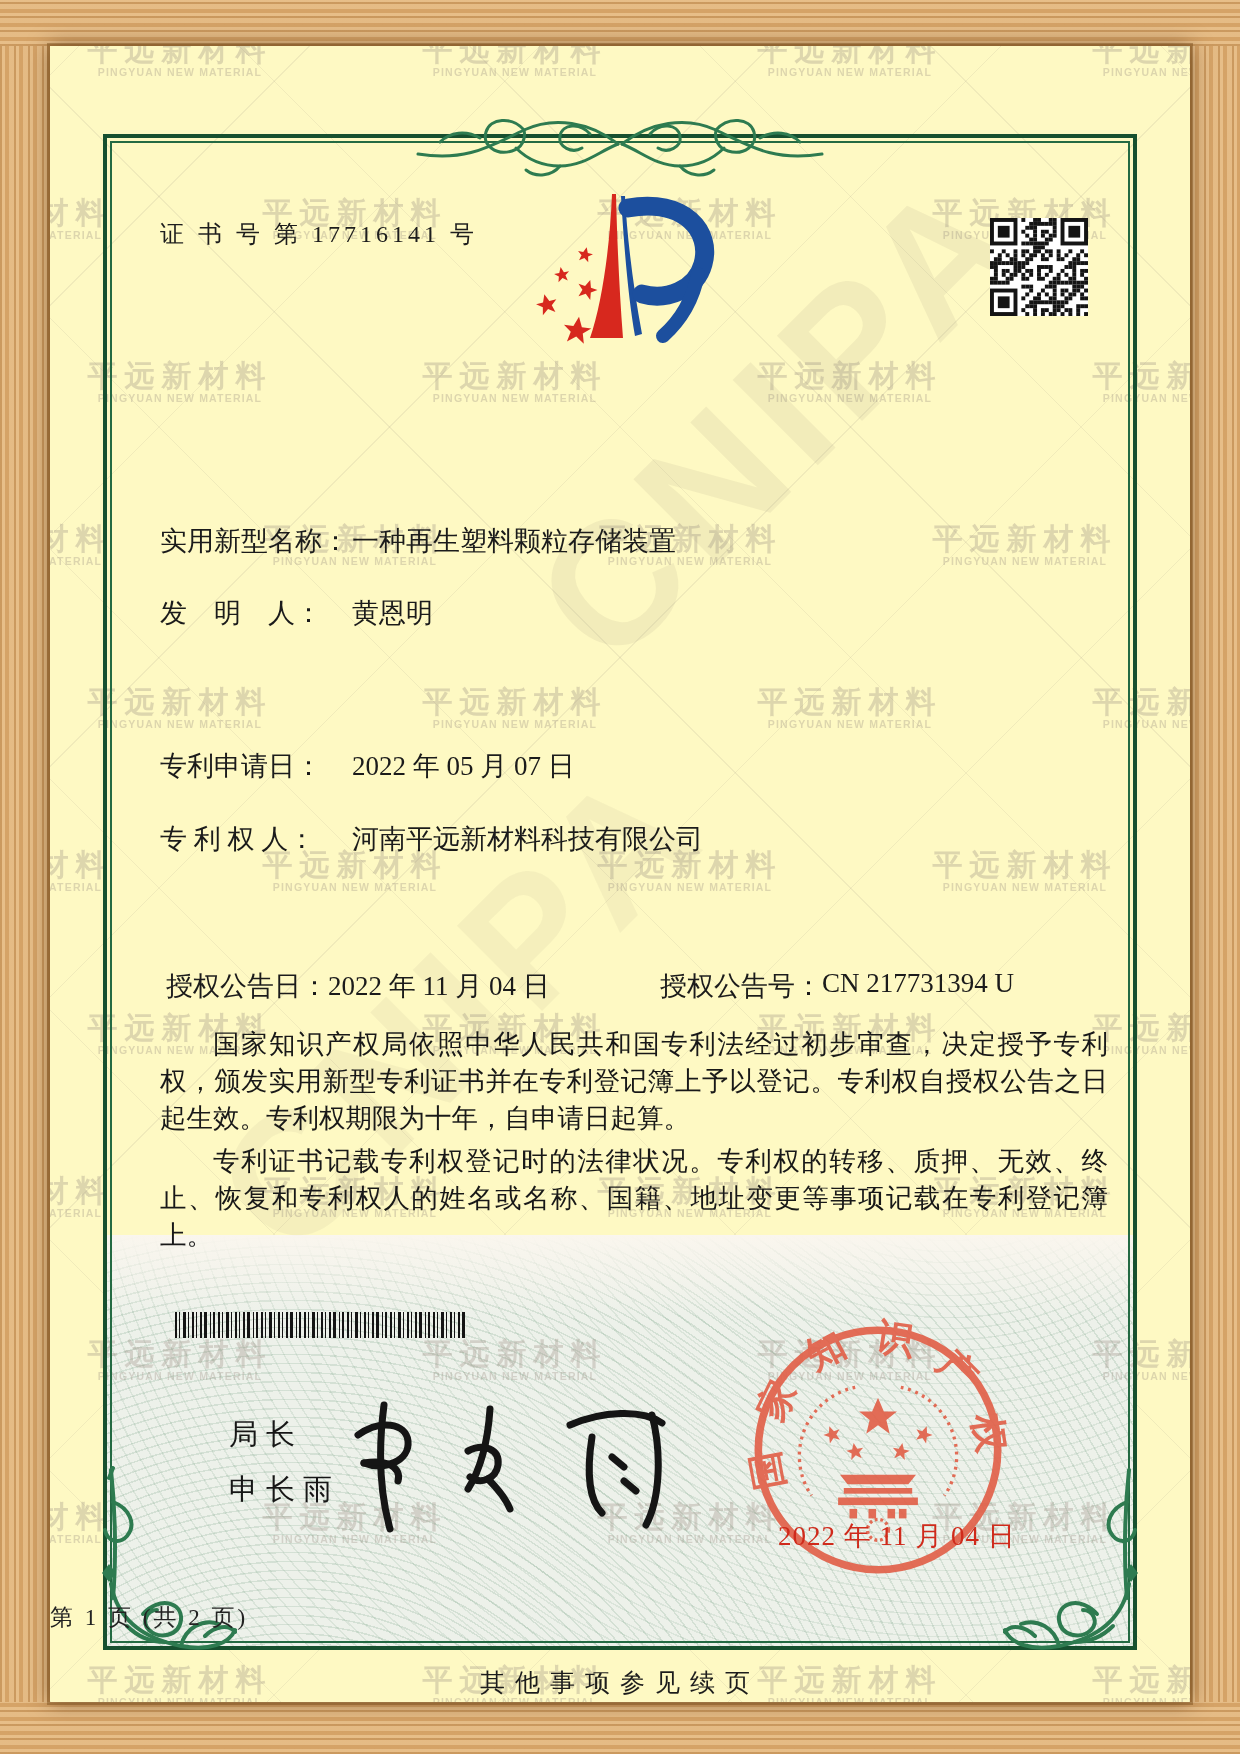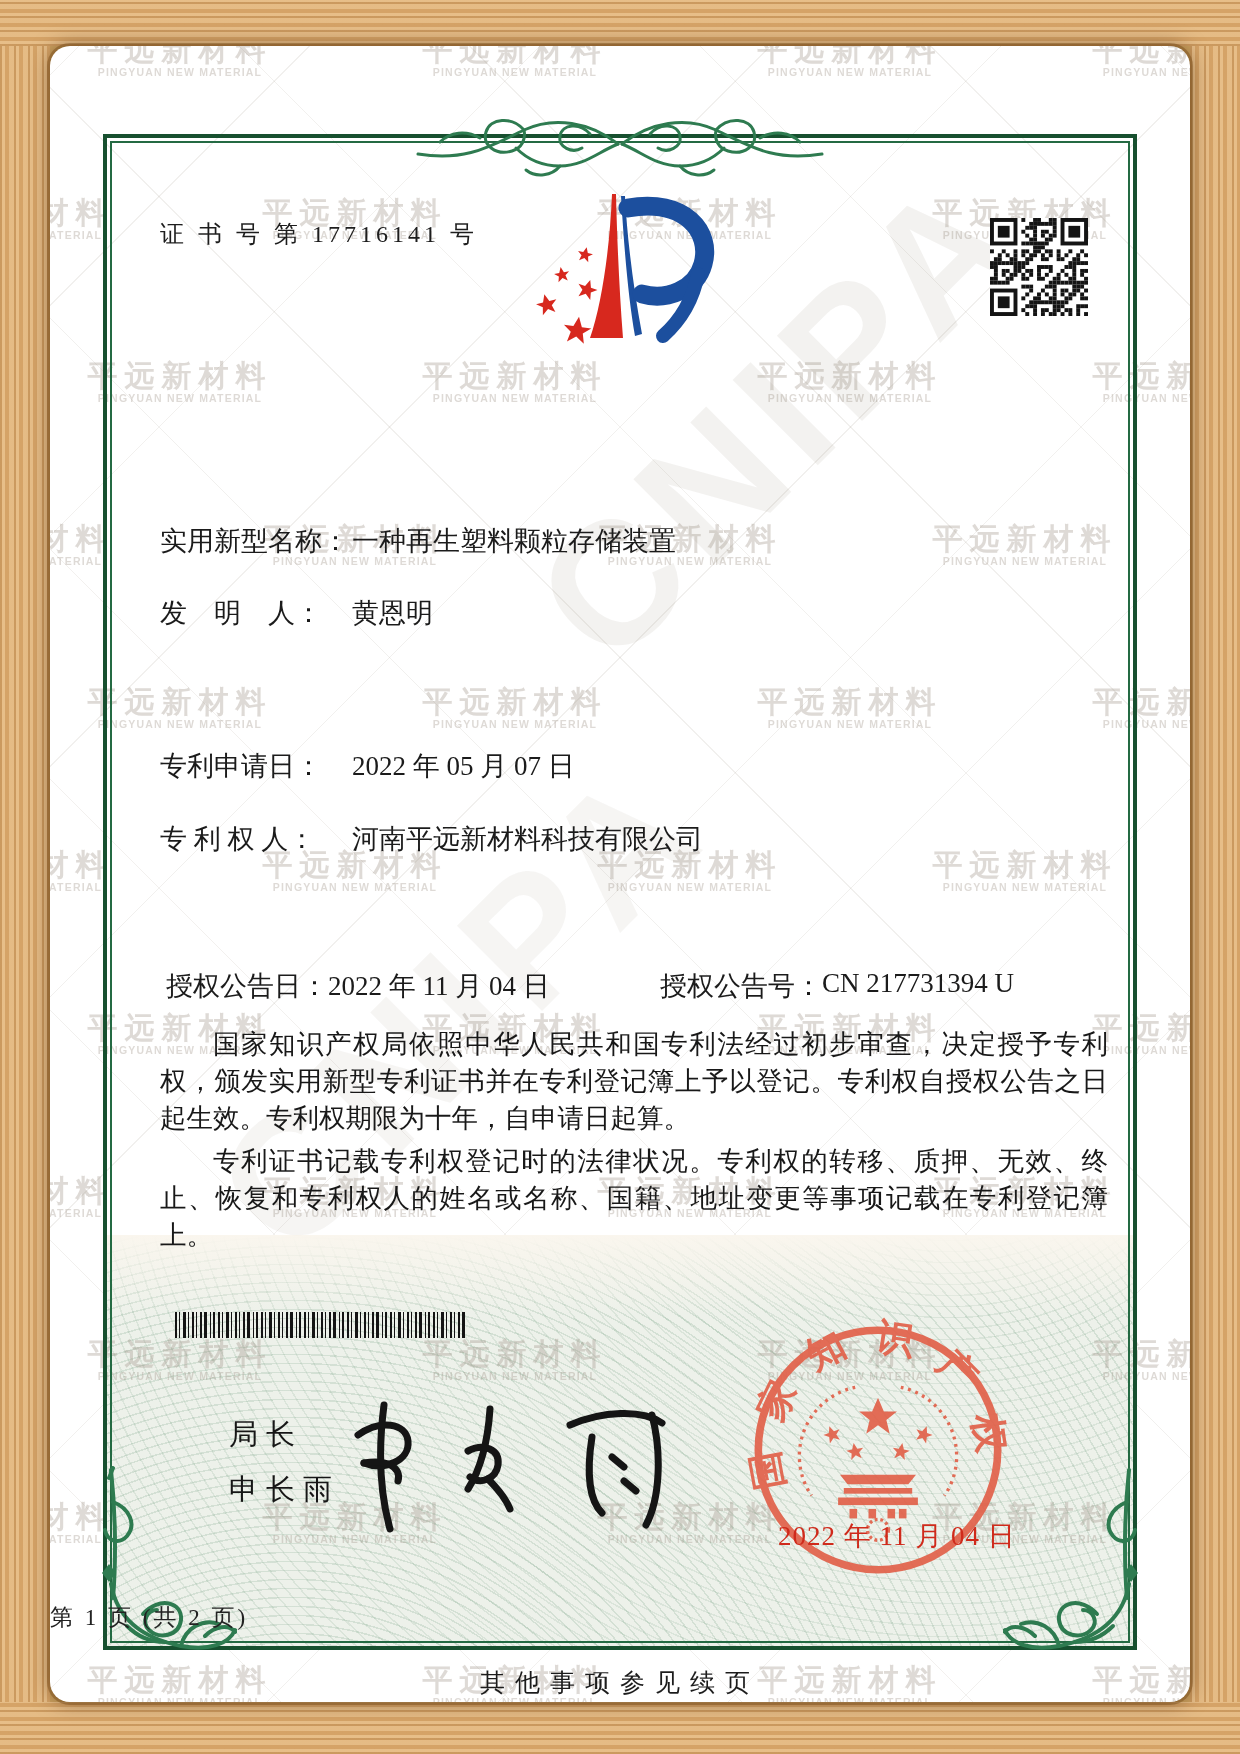--- a/index.html
+++ b/index.html
@@ -14,22 +14,22 @@
   .wood.h{background-image:repeating-linear-gradient(0deg,
       rgba(122,72,20,.20) 0 2px, rgba(255,236,200,.26) 2px 5px,
       rgba(152,96,36,.14) 5px 9px, rgba(255,241,210,.20) 9px 14px);}
   .wood-left{left:0;top:0;width:50px;height:1754px;}
   .wood-right{right:0;top:0;width:50px;height:1754px;}
   .wood-top{left:0;top:0;width:1240px;height:46px;}
   .wood-bottom{left:0;bottom:0;width:1240px;height:52px;}
 
   
   .paper{position:absolute;left:50px;top:46px;width:1140px;height:1656px;
-         background:#ffffff;overflow:hidden;
-         box-shadow:0 0 0 3px rgba(120,75,25,.45), 0 0 20px rgba(60,30,0,.5);border-radius:20px;}
+         background:#fef9c3;overflow:hidden;
+         box-shadow:0 0 0 3px rgba(120,75,25,.45), 0 0 20px rgba(60,30,0,.5);}
 
   .lattice{position:absolute;inset:0;z-index:1;background-image:
       repeating-linear-gradient(45deg, rgba(150,140,125,.13) 0 1px, transparent 1px 163px),
       repeating-linear-gradient(-45deg, rgba(150,140,125,.13) 0 1px, transparent 1px 163px);}
 
   
   .band{position:absolute;left:57px;right:57px;top:1189px;bottom:56px;z-index:2;
         background-color:#edf1ea;background-image:
         repeating-radial-gradient(circle at 18% 165%, rgba(110,155,125,.20) 0 1.5px, transparent 1.5px 9px),
         repeating-radial-gradient(circle at 82% -55%, rgba(110,155,125,.15) 0 1.5px, transparent 1.5px 11px);}

